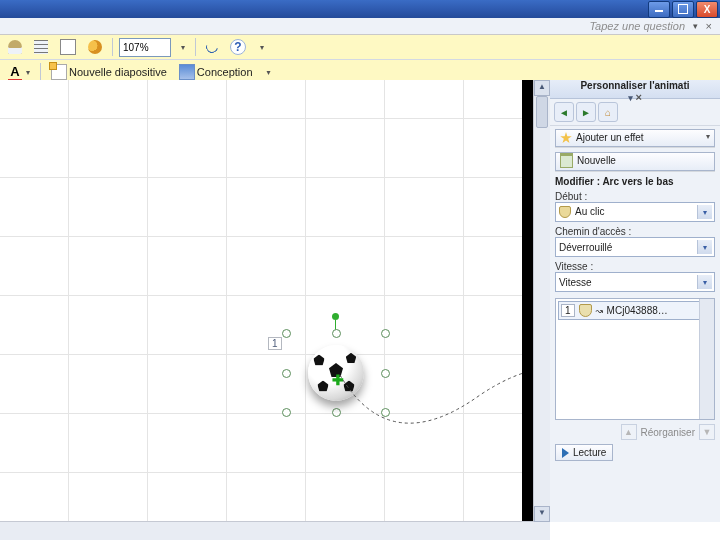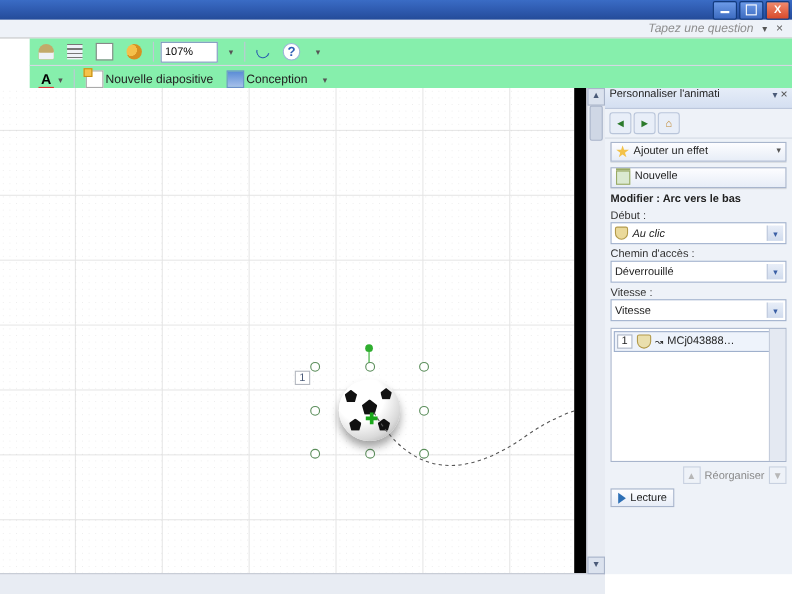--- a/index.html
+++ b/index.html
@@ -36,22 +36,22 @@
   .helprow{
     height:16px; background:#eef2f8; border-bottom:1px solid #c9c9c9;
     display:flex; justify-content:flex-end; align-items:center; gap:8px;
     padding-right:8px; color:#8d8d8d; font-style:italic;
   }
   .helprow .x{font-style:normal; color:#666;}
   .helprow .arrow{font-style:normal; color:#555; font-size:9px;}
 
   
   .toolbar{
-    height:24px; background:#86efac; border-bottom:1px solid #d3d9e3;
-    display:flex; align-items:center; gap:4px; padding:0 4px;margin-left:27px;
+    height:24px; background:#fef9c3; border-bottom:1px solid #d3d9e3;
+    display:flex; align-items:center; gap:4px; padding:0 4px;
   }
   .tbtn{
     height:20px; padding:0 3px; display:inline-flex; align-items:center;
     gap:2px; border:1px solid transparent;
   }
   .tbtn .drop{font-size:8px; color:#555; margin-left:2px;}
   .zoom-box{
     width:44px; height:17px; border:1px solid #7a98bd;
     background:#fff; font-size:10px; padding:0 3px;
   }
@@ -150,22 +150,22 @@
 
   
   .taskpane{
     position:absolute; right:0; top:80px; width:170px; bottom:18px;
     background:#eef2f8; border-left:1px solid #9aaac4;
     display:flex; flex-direction:column;
   }
   .tp-title{
     height:18px;background:linear-gradient(#e6edf8,#d4dff1);
     border-bottom:1px solid #b6c3d9;
-    display:flex;justify-content:space-between;
-    padding:0 4px;font-weight:normal;font-size:10px;
+    display:flex;align-items:center;justify-content:space-between;
+    padding:0 4px;font-weight:bold;font-size:10px;flex-direction:column;
   }
   .tp-title .arrow{font-size:9px;color:#4a5a78;}
   .tp-title .x{font-size:11px;color:#555;}
   .tp-nav{height:22px;display:flex;align-items:center;gap:2px;padding:2px 4px;border-bottom:1px solid #d3d9e3;}
   .navbtn{width:18px;height:18px;border:1px solid #b9c5da;border-radius:3px;background:#e8eef8;display:flex;align-items:center;justify-content:center;font-size:10px;color:#2b7a2b;}
   .navbtn.home{color:#c08830;}
   .tp-body{flex:1;overflow:auto;padding:3px 5px 5px 5px;}
   .wide-btn{
     display:flex;gap:4px;
     border:1px solid #a8b5cc;background:linear-gradient(#fdfdff,#e7edf7);
@@ -341,21 +341,21 @@
 
     <div class="wide-btn">
       <span class="trash"></span>
       <span>Nouvelle</span>
     </div>
 
     <div class="modifier">Modifier : Arc vers le bas</div>
 
     <div class="lbl">Début :</div>
     <div class="select">
-      <span style="display:flex;align-items:center;gap:4px;font-style:italic;">
+      <span style="display:flex;align-items:flex-start;gap:4px;">
         <span style="width:10px;height:10px;background:#ead99a;border:1px solid #b39a4a;border-radius:2px 2px 50% 50%;"></span>
         <span>Au clic</span>
       </span>
       <span class="caret">▾</span>
     </div>
 
     <div class="lbl">Chemin d'accès :</div>
     <div class="select">
       <span>Déverrouillé</span>
       <span class="caret">▾</span>

